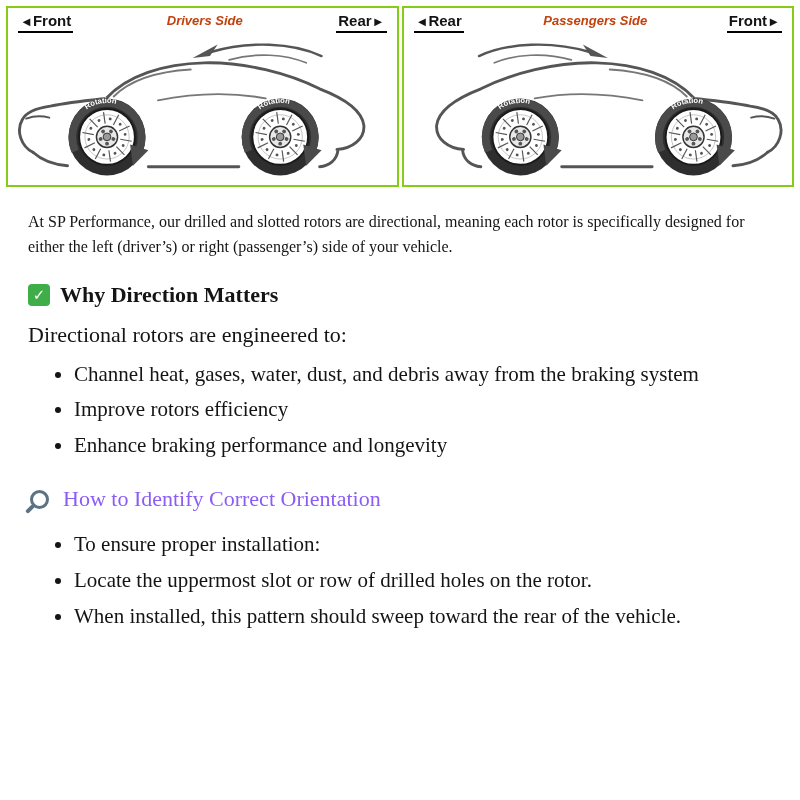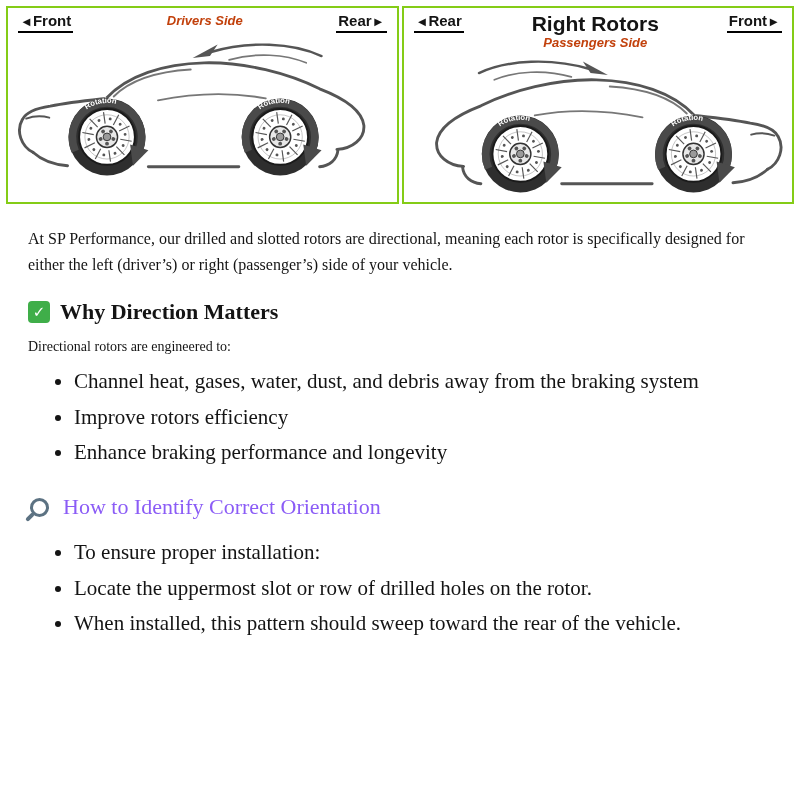--- a/index.html
+++ b/index.html
@@ -19,21 +19,21 @@
   .panel-subtitle{font-size:13px;font-weight:bold;font-style:italic;color:#c2410c;}
   .car-svg{display:block;width:100%;height:152px;}
 
   
   .content{padding:14px 22px 0 22px;}
   .intro{font-size:16px;line-height:1.6;margin:8px 0 16px 0;}
   h2.sec{font-family:"Liberation Serif",serif;font-size:22px;margin:22px 0 14px 0;
     display:flex;align-items:center;gap:10px;font-weight:bold;}
   h3.sec{font-family:"Liberation Serif",serif;font-size:22px;margin:24px 0 16px 0;
     display:flex;align-items:center;gap:10px;font-weight:normal;color:#8b5cf6;}
-  .lead{font-size:14px;margin:14px 0 10px 0;}
+  .lead{font-size:22px;margin:14px 0 10px 0;}
   ul.bullets{margin:4px 0 18px 0;padding-left:46px;list-style:disc;}
   ul.bullets li{font-size:21px;line-height:1.6;margin-bottom:2px;}
 
   
   .check-icon{display:inline-flex;width:22px;height:22px;background:#3fae49;
     border-radius:4px;color:#fff;align-items:center;justify-content:center;
     font-family:"DejaVu Sans",sans-serif;font-size:15px;font-weight:bold;flex:0 0 auto;}
   
   .magnifier-icon{display:inline-block;position:relative;width:13px;height:13px;
     border:3.5px solid #5c7282;border-radius:50%;margin:0 4px 0 2px;flex:0 0 auto;}
@@ -131,21 +131,20 @@
         <use href="#rotorasm" transform="translate(277 108)"></use>
       </svg>
     </div>
 
     <div class="panel">
       <div class="panel-header">
         <div class="dir">
           <span class="tri">◄</span><span>Rear</span>
         </div>
         <div class="panel-title-wrap">
-          <div class="panel-title">Right Rotors</div>
           <div class="panel-subtitle">Passengers Side</div>
         </div>
         <div class="dir">
           <span>Front</span><span class="tri">►</span>
         </div>
       </div>
 
       <svg class="car-svg" viewBox="0 0 392 158">
         <use href="#carart" transform="translate(392 0) scale(-1 1)"></use>
         <use href="#wheelwell" transform="translate(115 108)"></use>

